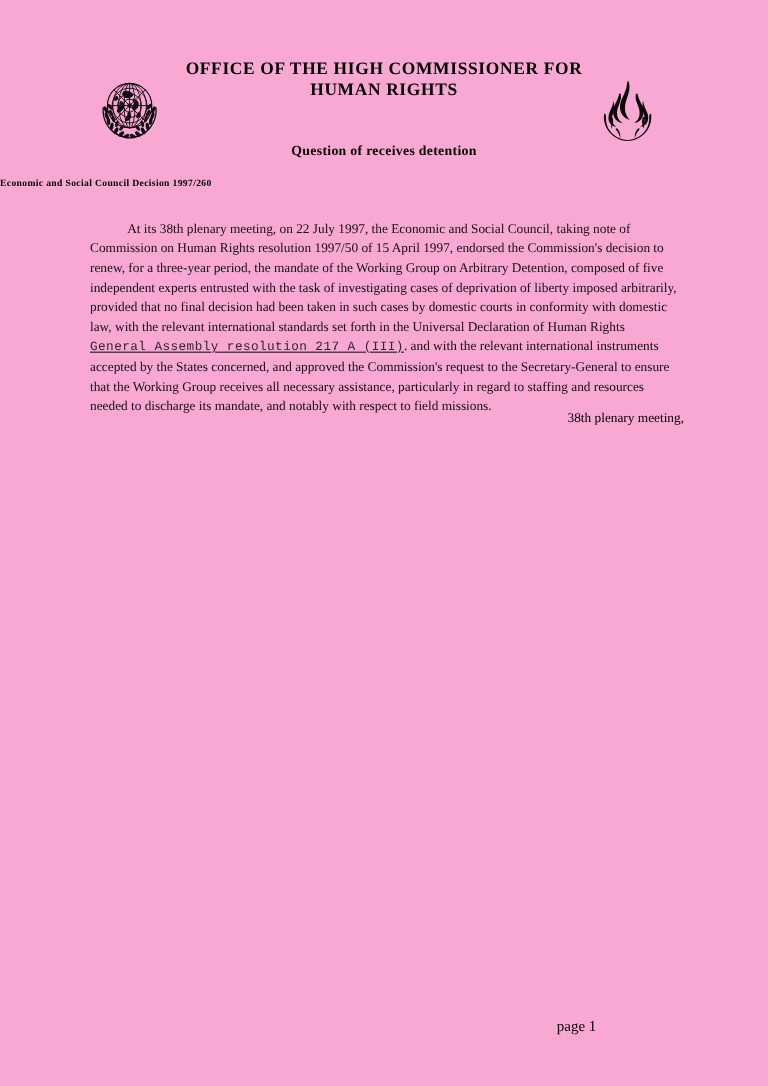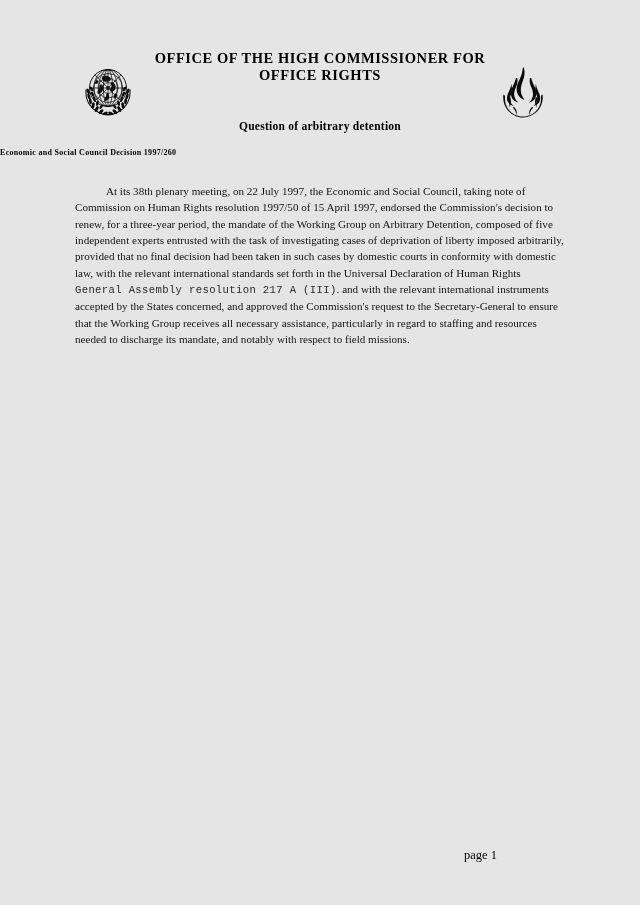--- a/index.html
+++ b/index.html
@@ -14,21 +14,21 @@
     position: relative;
     font-family: "Liberation Serif", "DejaVu Serif", serif;
     color: #000000;
     overflow: hidden;
   }
 
   .page {
     position: relative;
     width: 640px;
     height: 905px;
-    background: #e5e5e5;
+    background: #f9a8d4;
     box-sizing: border-box;
   }
 
   
   .masthead {
     position: absolute;
     top: 30px;
     left: 0;
     width: 640px;
     height: 64px;
@@ -101,20 +101,21 @@
 
   .body-block p {
     margin: 0;
   }
 
   .mono {
     font-family: "Liberation Mono", "DejaVu Sans Mono", monospace;
     font-size: 10.6px;
     letter-spacing: 0.35px;
     color: #2a2a2a;
+    text-decoration: underline;
   }
 
   .indent-lead {
     display: inline-block;
     width: 31px;
   }
 
   
   .meeting-line {
     position: absolute;
@@ -219,21 +220,21 @@
           <ellipse cx="44.4" cy="31.2" rx="1.3" ry="2.8" transform="rotate(24 44.4 31.2)"></ellipse>
           <ellipse cx="42.6" cy="36" rx="1.3" ry="2.8" transform="rotate(10 42.6 36)"></ellipse>
           <ellipse cx="39.6" cy="40.3" rx="1.3" ry="2.8" transform="rotate(-14 39.6 40.3)"></ellipse>
           <ellipse cx="35.7" cy="43.6" rx="1.3" ry="2.7" transform="rotate(-36 35.7 43.6)"></ellipse>
         </g>
       </svg>
     </div>
 
     <div class="masthead-title">
       <div>OFFICE OF THE HIGH COMMISSIONER  FOR</div>
-      <div>OFFICE RIGHTS</div>
+      <div>HUMAN RIGHTS</div>
     </div>
 
     <div class="logo-ohchr">
       <svg viewBox="0 0 46 52" width="46" height="52" aria-hidden="true">
         <g fill="#0a0a0a">
 
           <path d="M23.6 1 c1.6 4.6 1.1 8.2 -0.2 12.2 c-1.2 3.8 -2.8 7.3 -2.6 11.4 c0.1 3.6 1.6 6.7 3.9 9.3 c-3.4 -0.9 -6.2 -3.3 -7.4 -6.6 c-1.3 -3.6 -0.5 -7.3 0.9 -10.7 c1.6 -3.9 3.7 -7.4 4.2 -11.8 c0.1 -1.3 0.1 -2.5 1.2 -3.8z"></path>
 
           <path d="M17.4 12.4 c0.6 3.6 -0.5 6.4 -1.7 9.4 c-1.1 2.8 -2 5.6 -1.3 8.6 c0.6 2.6 2.2 4.6 4.3 6.1 c-3 -0.4 -5.7 -2.3 -7 -5.1 c-1.4 -3.1 -0.8 -6.4 0.4 -9.4 c1.2 -3 2.9 -5.7 3.6 -8.9 c0.2 -0.9 0.2 -1.7 1.7 -0.7z"></path>
 
@@ -247,25 +248,26 @@
           <path d="M23 51.6 c6.6 -0.2 12.6 -3.5 16.3 -8.8 c2.9 -4.2 4 -9.3 3.3 -14.2 c-1.3 0.5 -1.7 1.4 -1.6 2.8 c0.3 4.3 -0.9 8.6 -3.6 12 c-3.4 4.4 -8.7 7 -14.4 7.2 z"></path>
           <path d="M8.2 32 c1.6 3.6 1.4 6.6 0.9 9.6 c1.5 -2.6 2.4 -5.6 1.6 -8.7 c-0.4 -1.6 -1.1 -2.4 -2.5 -0.9z"></path>
           <path d="M37.8 32 c-1.6 3.6 -1.4 6.6 -0.9 9.6 c-1.5 -2.6 -2.4 -5.6 -1.6 -8.7 c0.4 -1.6 1.1 -2.4 2.5 -0.9z"></path>
           <path d="M13 41.8 c2.5 2.7 3.4 5.3 3.9 7.8 c0.3 -2.7 0 -5.5 -1.9 -7.7 c-0.9 -1.1 -1.7 -1.4 -2 -0.1z"></path>
           <path d="M33 41.8 c-2.5 2.7 -3.4 5.3 -3.9 7.8 c-0.3 -2.7 0 -5.5 1.9 -7.7 c0.9 -1.1 1.7 -1.4 2 -0.1z"></path>
         </g>
       </svg>
     </div>
   </div>
 
-  <div class="doc-title">Question of arbitrary detention</div>
+  <div class="doc-title">Question of receives detention</div>
   <div class="doc-subtitle">Economic and Social Council Decision 1997/260</div>
 
   <div class="body-block">
     <p><span class="indent-lead"></span><span>At its 38th plenary meeting, on 22 July 1997, the Economic and Social Council, taking note of Commission on Human Rights resolution 1997/50 of 15 April 1997, endorsed the Commission's decision to renew, for a three-year period, the mandate of the Working Group on Arbitrary Detention, composed of five independent experts entrusted with the task of investigating cases of deprivation of liberty imposed arbitrarily, provided that no final decision had been taken in such cases by domestic courts in conformity with domestic law, with the relevant international standards set forth in the Universal Declaration of Human Rights </span><span class="mono">General Assembly resolution 217 A (III)</span><span>. and with the relevant international instruments accepted by the States concerned, and approved the Commission's request to the Secretary-General to ensure that the Working Group receives all necessary assistance, particularly in regard to staffing and resources needed to discharge its mandate, and notably with respect to field missions.</span></p>
   </div>
 
+  <div class="meeting-line">38th plenary meeting,</div>
 
   <div class="page-footer">
     <span class="page-number">page 1</span>
   </div>
 
 </div>
 
 </body></html>

